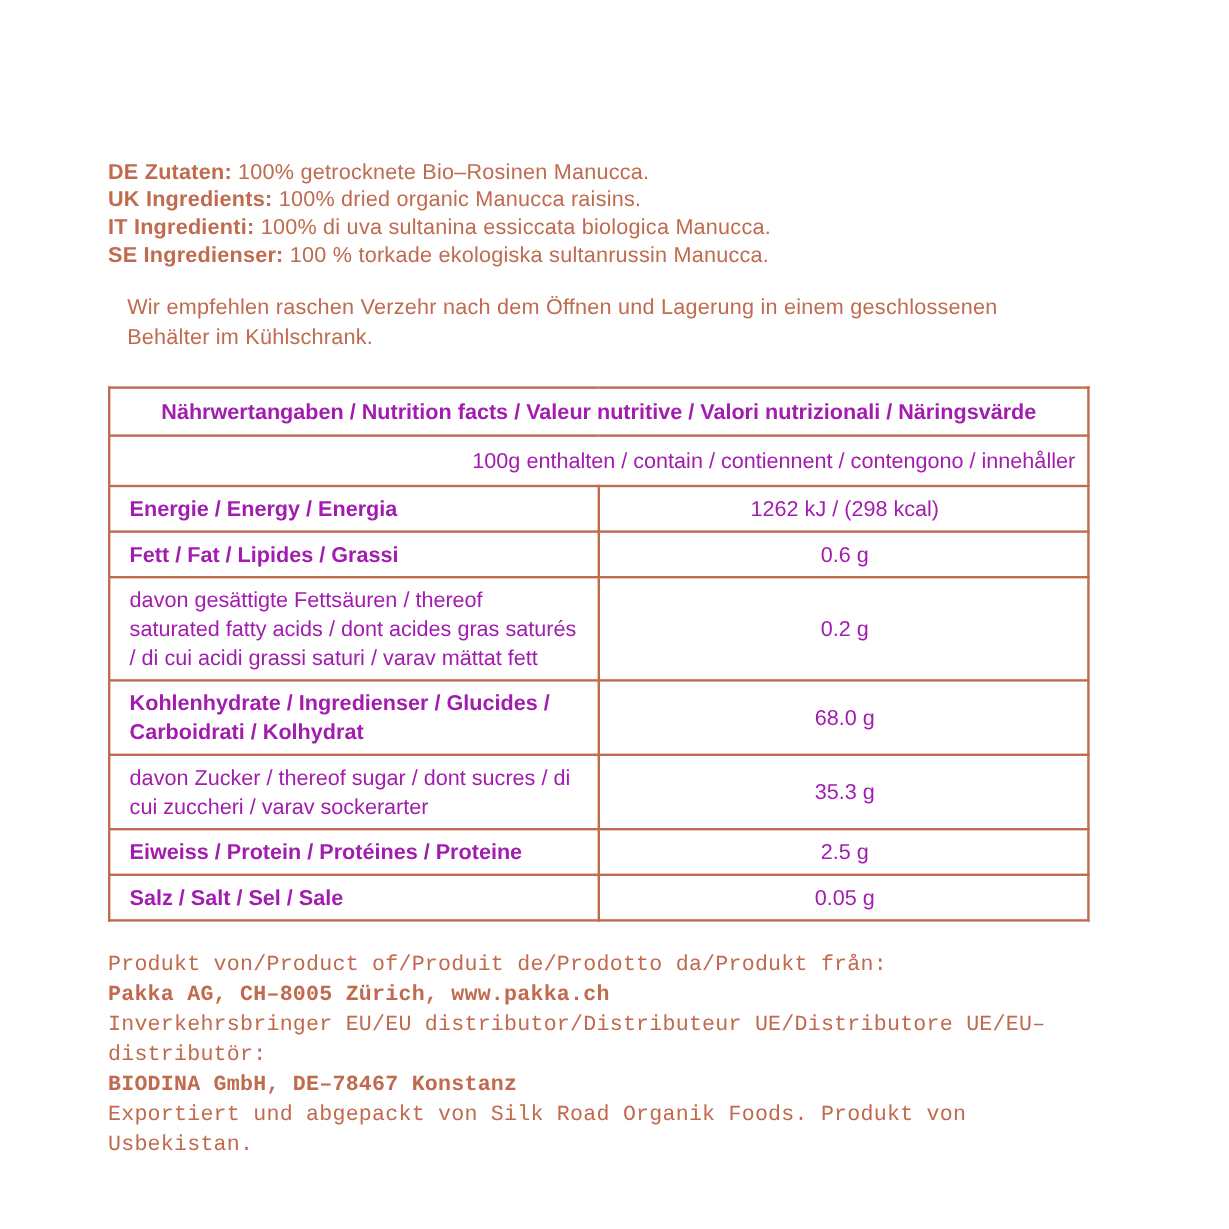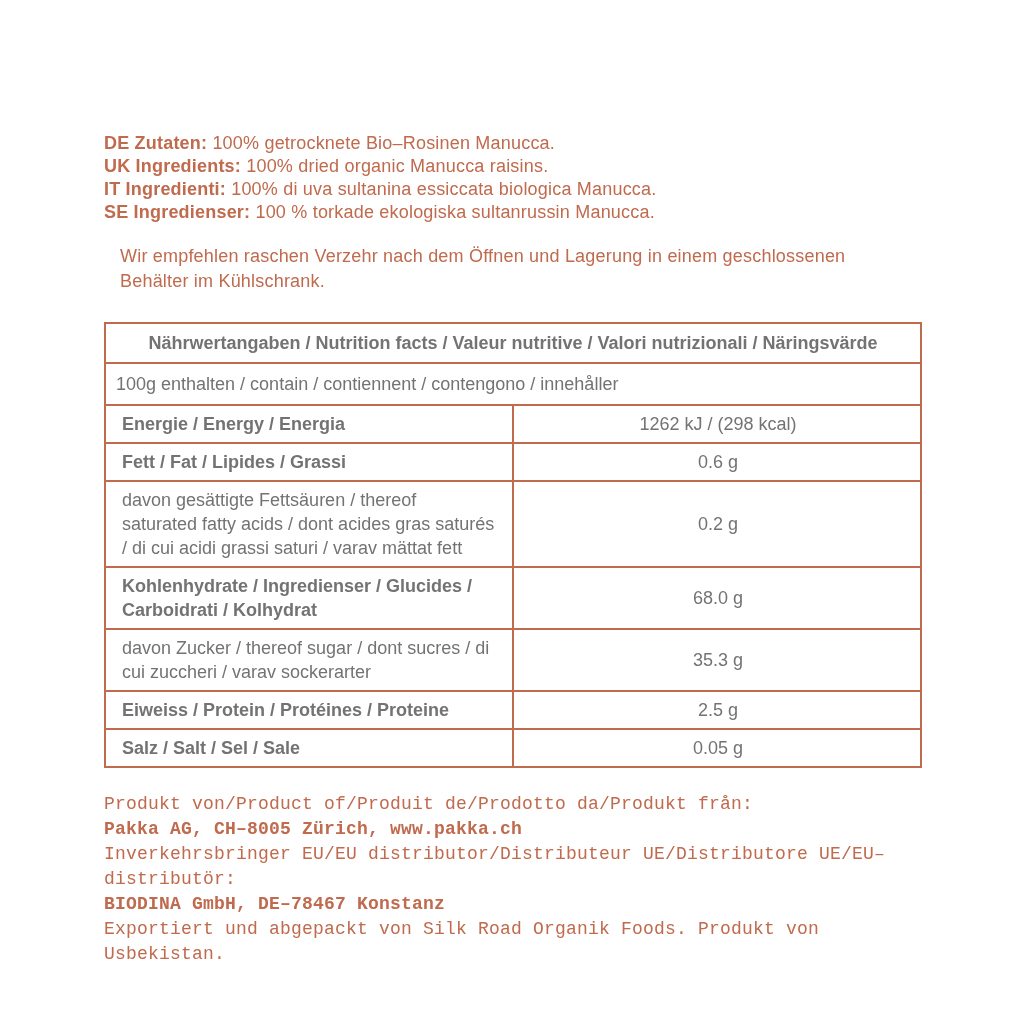--- a/index.html
+++ b/index.html
@@ -11,21 +11,21 @@
   .page {
     position: relative;
     width: 1024px;
     height: 1024px;
     background: #ffffff;
     color: #c06a4e;
     overflow: hidden;
   }
   .content {
     position: absolute;
-    left: 104px;
+    left: 90px;
     top: 132px;
     width: 818px;
   }
   
   .ingredients p {
     margin: 0;
     font-size: 18px;
     line-height: 23px;
     letter-spacing: 0.2px;
   }
@@ -44,30 +44,30 @@
     border-collapse: collapse;
     width: 818px;
     table-layout: fixed;
   }
   table.nutrition th,
   table.nutrition td {
     border: 2px solid #c06a4e;
     font-size: 18px;
     line-height: 24px;
     padding: 6px 16px;
-    color: #737373;
+    color: #a21caf;
     vertical-align: middle;
   }
   table.nutrition .title-cell {
     text-align: center;
     font-weight: bold;
     padding: 7px 10px;
   }
   table.nutrition .subtitle-cell {
-    text-align: left;
+    text-align: right;
     font-weight: normal;
     padding: 8px 10px;
   }
   table.nutrition td.label { width: 574px; text-align: left; }
   table.nutrition td.value { width: 204px; text-align: center; padding-left: 18px; }
   table.nutrition td.bold  { font-weight: bold; }
   
   .footer {
     margin-top: 24px;
     font-size: 18px;

